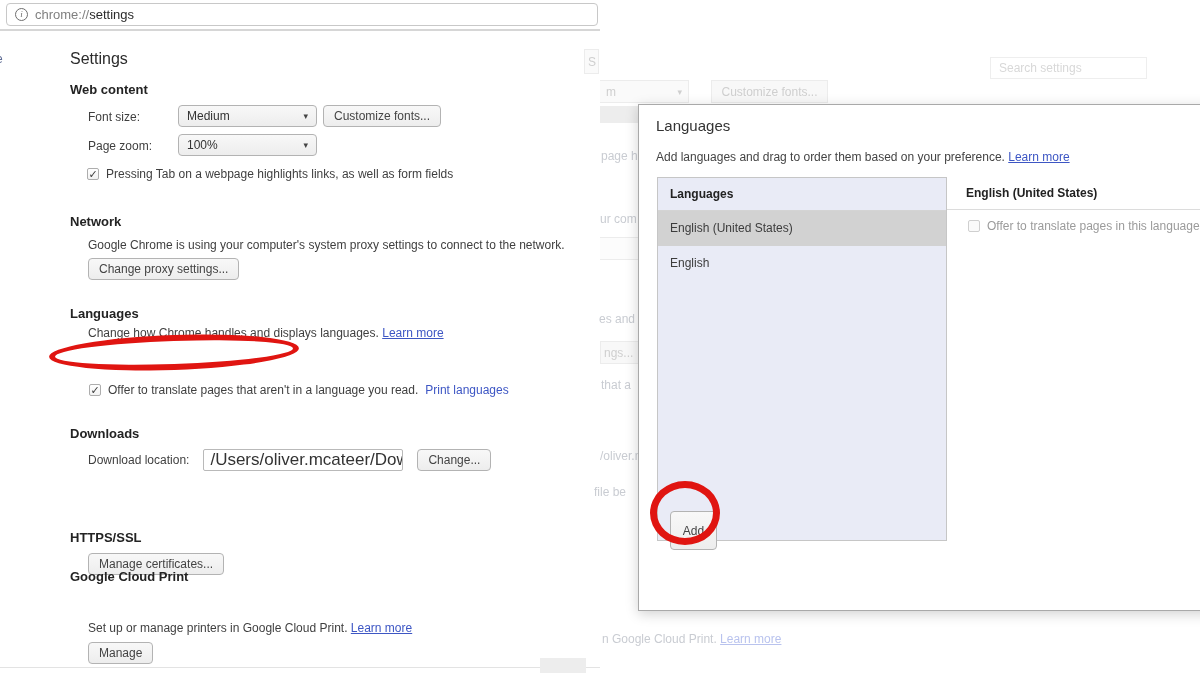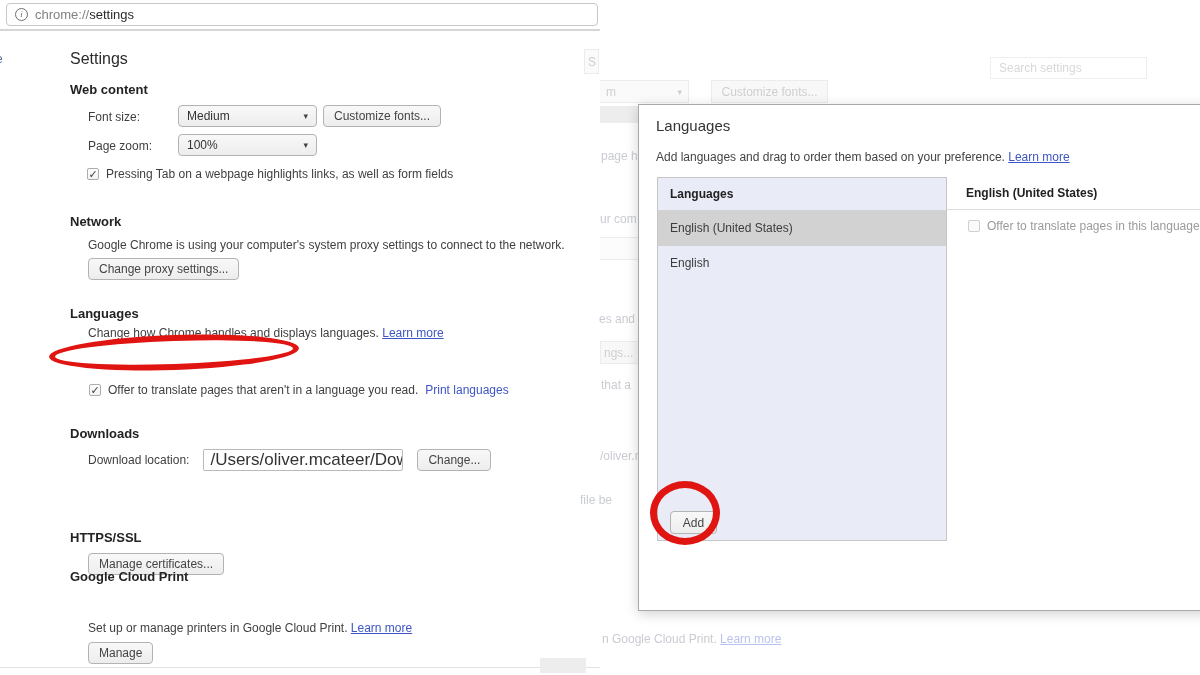--- a/index.html
+++ b/index.html
@@ -72,21 +72,21 @@
   .dlg-title { left:17px; top:12px; font-size:15px; color:#333; }
   .dlg-sub { left:17px; top:45px; font-size:12px; color:#444; white-space:nowrap; }
   .lang-pane {
     left:18px; top:72px; width:290px; height:364px;
     background:#e9ebf6; border:1px solid #c6c6c6;
   }
   .pane-h { height:33px; line-height:33px; padding-left:12px; font-size:12px;
             font-weight:bold; color:#222; border-bottom:1px solid #d4d4d4; }
   .lang-row { height:35px; line-height:35px; padding-left:12px; font-size:12px; color:#3c3c3c; }
   .lang-row.selected { background:#d2d2d2; }
-  .add-btn { position:absolute; left:12px; top:333px; width:47px; height:23px; }
+  .add-btn { position:absolute; left:12px; top:333px; width:47px; height:39px; }
   .detail-head {
     left:308px; top:72px; width:292px; height:33px; line-height:33px;
     padding-left:19px; font-size:12px; font-weight:bold; color:#222;
     background:#fff; border-bottom:1px solid #dcdcdc; white-space:nowrap;
   }
   .detail-cb { left:329px; top:114px; }
   .cb-disabled { border:1px solid #cfcfcf; background:#fafafa; }
   .txt-disabled { color:#9b9b9b; }
   
   .red-ellipse {
@@ -172,21 +172,21 @@
   </div>
   <div class="abs fade-box" style="left:711px; top:80px; width:117px; height:23px; justify-content:center; background:#f8f8f8;">Customize fonts...</div>
   <div class="abs fade-rect" style="left:600px; top:106px; width:38px; height:17px;"></div>
   <div class="abs fade-txt" style="left:601px; top:149px;">page hi</div>
   <div class="abs fade-txt" style="left:600px; top:212px;">ur com</div>
   <div class="abs fade-box" style="left:600px; top:237px; width:40px; height:23px; border-left:none; background:#fcfcfc;"></div>
   <div class="abs fade-txt" style="left:599px; top:312px;">es and</div>
   <div class="abs fade-box" style="left:600px; top:341px; width:46px; height:23px; background:#f8f8f8; padding-left:3px;">ngs...</div>
   <div class="abs fade-txt" style="left:601px; top:378px;">that a</div>
   <div class="abs fade-txt" style="left:600px; top:449px;">/oliver.m</div>
-  <div class="abs fade-txt" style="left:580px; top:485px;margin-top:8px;">file be</div>
+  <div class="abs fade-txt" style="left:594px; top:485px;">file be</div>
   <div class="abs fade-txt" style="left:602px; top:632px;">
     <span>n Google Cloud Print.</span>
     <span class="fade-link">Learn more</span>
   </div>
   <div class="abs fade-rect" style="left:540px; top:658px; width:46px; height:15px;"></div>
 
   <div class="abs dialog">
     <div class="abs dlg-title">Languages</div>
     <div class="abs dlg-sub">
       <span>Add languages and drag to order them based on your preference.</span>

